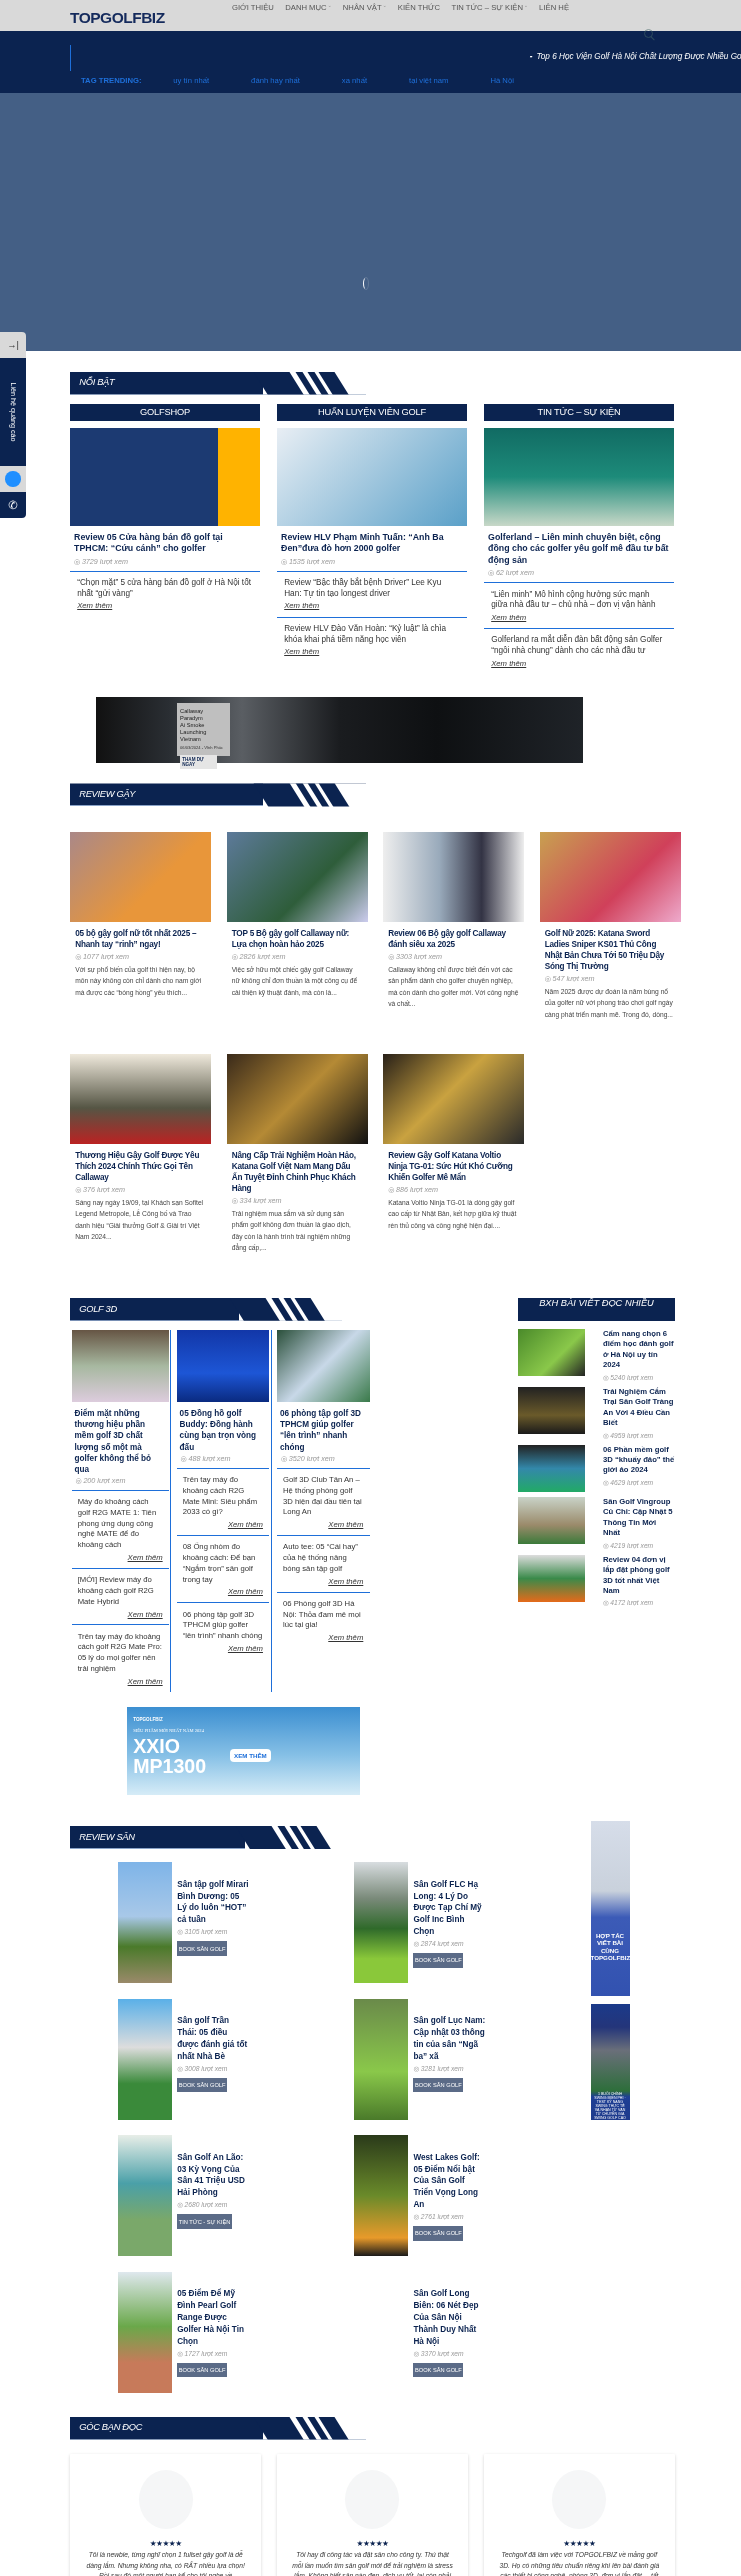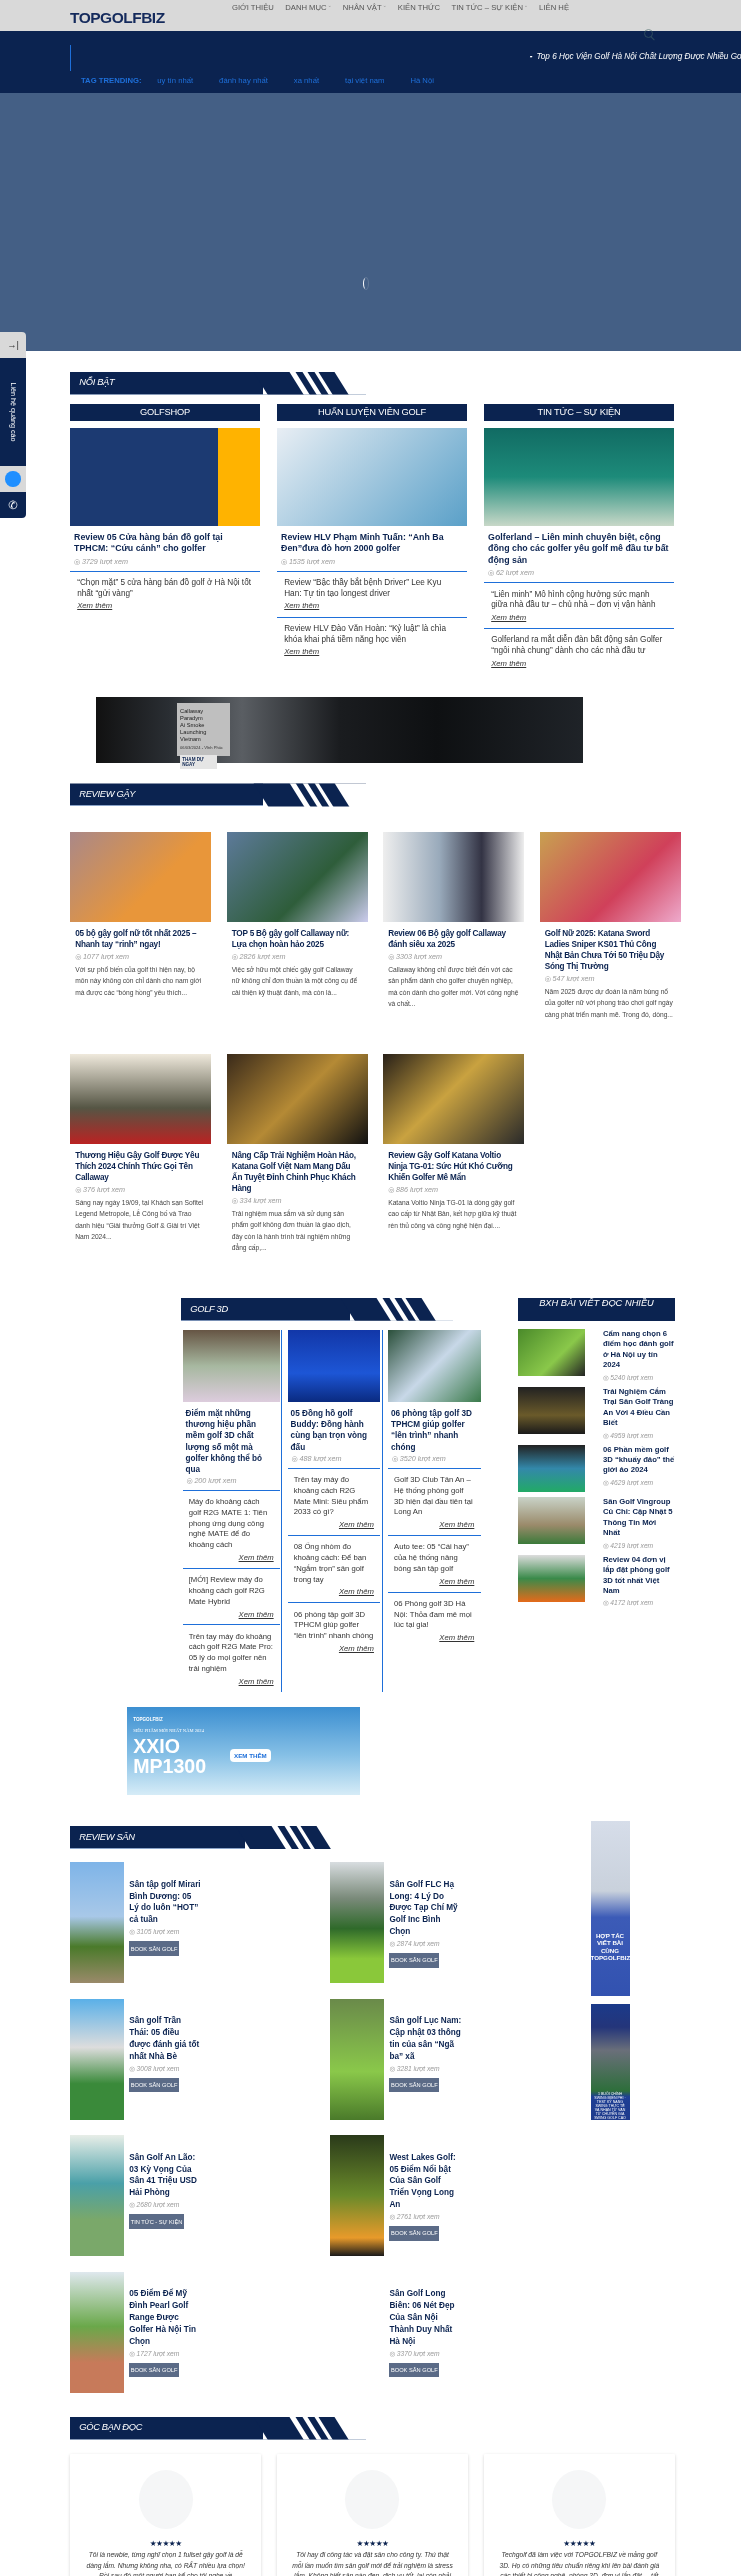--- a/index.html
+++ b/index.html
@@ -11,21 +11,21 @@
   .topbar { height: 31px; background: #d9d9d9; position: relative; }
   .logo { position: absolute; left: 70px; top: 9.3px; font: bold 15.5px "Liberation Sans", sans-serif; color: #142a5c; letter-spacing: -0.5px; }
   .nav { position: absolute; left: 232px; top: 3.1px; display: flex; gap: 11.3px; font: 7.7px "Liberation Sans", sans-serif; color: #555; }
   .nav span.chev { font-size: 4.6px; margin-left: 1px; color: #888; }
   .search-ic { position: absolute; left: 644px; top: 29px; width: 9.3px; height: 9.3px; border: 1px solid #466; border-radius: 50%; opacity: .6; z-index: 3; }
   .search-ic::after { content: ""; position: absolute; width: 1px; height: 4.6px; background: #466; left: 7.2px; top: 6.2px; transform: rotate(-45deg); }
   .ticker { height: 62px; background: #0b2350; position: relative; }
   .ticker-box { position: absolute; left: 70px; top: 14px; width: 712px; height: 26px; border-left: 0.5px solid #1e6fd9; border-right: 0.5px solid #1e6fd9; }
   .ticker-text { position: absolute; right: 6.2px; top: 7.2px; font: italic 8.2px "Liberation Sans", sans-serif; color: #fff; }
   .ticker-text::before { content: "-"; margin-right: 4.1px; font-weight: bold; }
-  .trending { position: absolute; left: 81px; top: 45px; display: flex; gap: 26px; font-size: 7.7px; color: #1e6fd9; }
+  .trending { position: absolute; left: 81px; top: 45px; display: flex; gap: 42px; font-size: 7.7px; color: #1e6fd9; }
   .trending b { font-weight: bold; margin-right: -10.3px; }
   .hero { height: 258px; background: #445f85; position: relative; }
   .spinner { position: absolute; left: 363px; top: 184px; width: 6.2px; height: 13.4px; border-radius: 50%; border: 1px solid rgba(255,255,255,.15); border-left-color: #fff; }
 
   
   .float-left { position: absolute; left: 0; top: 332px; width: 26px; z-index: 5; }
   .fl-arrow { height: 26px; background: #d9d9d9; border-radius: 0 4.1px 0 0; text-align: center; line-height: 26px; font-size: 9.3px; color: #333; }
   .fl-contact { height: 108px; background: #0b2350; color: #fff; position: relative; }
   .fl-contact span { position: absolute; left: 50%; top: 50%; transform: translate(-50%,-50%) rotate(90deg); white-space: nowrap; font-size: 7.2px; }
   .fl-msg { height: 26px; background: #d9d9d9; display: flex; align-items: center; justify-content: center; }
@@ -59,21 +59,21 @@
   .ad1-box .l2 { font-size: 4.1px; color: #333; margin-top: 2.1px; }
   .ad1-box .btn { margin-top: 5.2px; background: #e5e5e5; font: bold 4.6px "Liberation Sans", sans-serif; padding: 2.1px; width: 37px; }
 
   
   .rg-grid { display: grid; grid-template-columns: repeat(4, 141px); gap: 15.5px; margin-top: 26px; row-gap: 31px; }
   .rg-img { height: 90px; }
   .rg-title { font: bold 8.2px "Liberation Sans", sans-serif; color: #0b2350; line-height: 1.35; padding: 5.2px 5.2px 2.1px; letter-spacing: -0.2px; }
   .rg-ex { font-size: 6.7px; color: #444; line-height: 1.7; padding: 3.1px 5.2px; }
 
   
-  .g3-wrap { display: flex; justify-content: flex-end; margin-top: 20.6px; }
+  .g3-wrap { display: flex; justify-content: space-between; margin-top: 20.6px; }
   .g3-left { width: 301px; }
   .g3-right { width: 193px; padding-left: 36px; }
   .bxh-head { height: 23px; background: #0b2350; color: #fff; text-align: center; line-height: 23px; font: italic 9.3px "Liberation Sans", sans-serif; margin-top: 20.6px; }
   .g3-grid { display: grid; grid-template-columns: repeat(3, 1fr); margin-top: 9.3px; }
   .g3-col { padding: 0 1.5px; }
   .g3-col + .g3-col { border-left: 1px solid #1e6fd9; padding-left: 5.2px; }
   .g3-img { height: 72px; }
   .g3-title { font: bold 8.2px "Liberation Sans", sans-serif; color: #0b2350; line-height: 1.35; padding: 6.2px 3.1px 1px; }
   .g3-sub { border-top: 1px solid #1e6fd9; padding: 6.2px 6.2px 4.1px; font-size: 7.7px; color: #333; line-height: 1.4; margin-top: 5.2px; }
   .g3-sub + .g3-sub { margin-top: 0; }
@@ -86,21 +86,21 @@
 
   .ad2 { margin: 15.5px 0 0 57px; width: 233px; height: 88px; background: linear-gradient(180deg,#3c8fd1 0%,#86c0e6 55%,#d6ecf7 100%); position: relative; color: #fff; }
   .ad2 .brand { position: absolute; left: 6.2px; top: 9.3px; font: bold 4.6px "Liberation Sans", sans-serif; }
   .ad2 .sub { position: absolute; left: 6.2px; top: 20.6px; font: 4.6px "Liberation Serif", serif; }
   .ad2 .big { position: absolute; left: 6.2px; top: 30px; font: bold 19.6px "Liberation Sans", sans-serif; line-height: 1; }
   .ad2 .cta { position: absolute; left: 103px; top: 42px; background: #fff; color: #1e6fd9; font: bold 6.2px "Liberation Sans", sans-serif; padding: 3.1px 4.1px; border-radius: 4.1px; }
 
   
   .rs-wrap { display: flex; gap: 15.5px; margin-top: 10.3px; }
   .rs-main { width: 505px; }
-  .rs-grid { display: grid; grid-template-columns: repeat(2, 1fr); gap: 15.5px 15.5px; margin-top: 13px; }
+  .rs-grid { display: grid; grid-template-columns: repeat(2, 1fr); gap: 15.5px 15.5px; margin-top: 13px; margin-left: 48px; }
   .rs-card { display: flex; gap: 5.2px; min-height: 121px; }
   .rs-img { width: 54px; height: 121px; flex: none; }
   .rs-body { padding-top: 16.5px; }
   .rs-title { font: bold 8.2px "Liberation Sans", sans-serif; color: #0b2350; line-height: 1.45; width: 72px; }
   .rs-body .views { padding: 2.1px 0; font-size: 6.7px; }
   .rs-btn { display: inline-block; margin-top: 3.1px; background: #5b6b87; color: #fff; font-size: 5.7px; padding: 4.1px 1.5px; }
   .rs-side { width: 39px; padding-top: 15.5px; }
   .rs-ad1 { height: 175px; background: linear-gradient(180deg,#d6dde9 0%,#c9d1dc 40%,#3c5bb7 55%,#3252b0 100%); position: relative; color: #fff; font: bold 6.2px "Liberation Sans", sans-serif; text-align: center; }
   .rs-ad1 span { position: absolute; left: 0; right: 0; top: 111px; line-height: 1.2; }
   .rs-ad2 { height: 116px; margin-top: 8.2px; background: linear-gradient(180deg,#1b3a8a 0%,#24357a 20%,#6a6f7a 40%,#2d6e3a 75%,#1e3f95 80%,#1f3b8c 100%); position: relative; color: #fff; font-size: 3.6px; text-align: center; }

